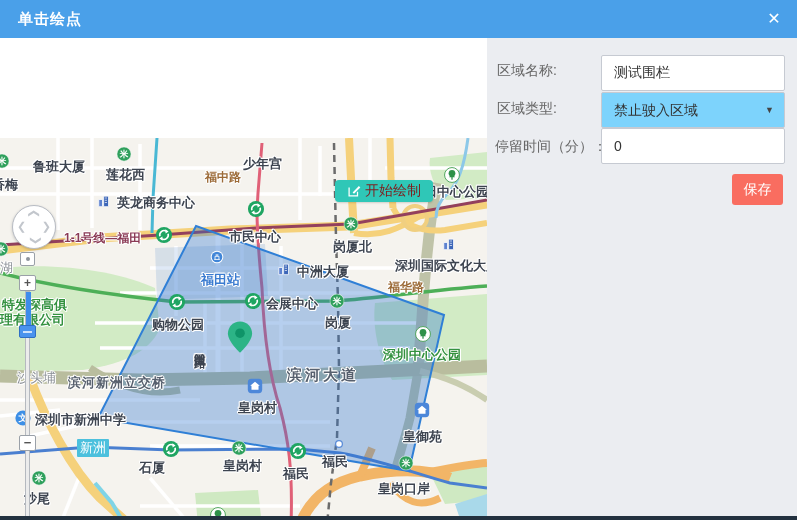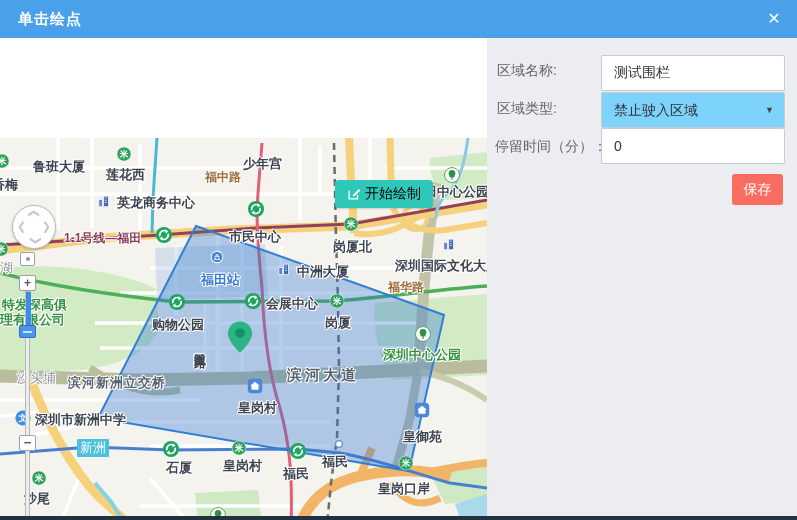--- a/index.html
+++ b/index.html
@@ -32,22 +32,22 @@
   .lbl-line{color:#8a3a55;font-size:12px;}
   .lbl-vert{writing-mode:vertical-rl;letter-spacing:2px;font-size:12px;}
   .lbl-hl{background:#4cc0dd;color:#fff;padding:0 3px;font-weight:400;text-shadow:none;border-radius:1px;}
 
   
   .mk{position:absolute;z-index:4;transform:translate(-50%,-50%);line-height:0;}
   .mk svg{display:block;}
   .mk-pin{z-index:5;transform:translate(-50%,-100%);}
 
   
-  #drawbtn{position:absolute;left:335px;top:42px;width:98px;height:28px;background:#2fc7b7;border-radius:4px;z-index:9;
-    color:#000000;font-size:14px;display:flex;align-items:center;justify-content:center;gap:4px;cursor:pointer;box-shadow:0 1px 2px rgba(0,0,0,.15);}
+  #drawbtn{position:absolute;left:335px;top:42px;width:98px;height:22px;background:#2fc7b7;border-radius:4px;z-index:9;
+    color:#7f1d1d;font-size:14px;display:flex;align-items:center;justify-content:center;gap:4px;cursor:pointer;box-shadow:0 1px 2px rgba(0,0,0,.15);}
 
   
   .ctl{position:absolute;z-index:8;box-sizing:border-box;}
   #pan{left:12px;top:67px;width:44px;height:44px;background:#fff;border:1px solid #b8bcc4;border-radius:50%;box-shadow:0 1px 3px rgba(0,0,0,.2);}
   #pan span{position:absolute;color:#c2c6cc;font-size:11px;font-weight:bold;}
   #pan .pu{left:17px;top:1px;transform:rotate(90deg);}
   #pan .pd{left:17px;bottom:1px;transform:rotate(-90deg);}
   #pan .pl{left:4px;top:14px;}
   #pan .pr{right:4px;top:14px;}
   .sqbtn{background:#fff;border:1px solid #9aa0a8;border-radius:2px;color:#555;text-align:center;font-weight:bold;cursor:pointer;}
@@ -367,21 +367,21 @@
           <div class="mlbl lbl-green" style="left: 2px; top: 158px;">特发深高俱</div>
           <div class="mlbl lbl-green" style="left: 0px; top: 173px;">理有限公司</div>
           <div class="mlbl lbl-vert" style="left: 191px; top: 205px;">益田路</div>
           <div class="mlbl lbl-roadbig" style="left: 287px; top: 228px;">滨河大道</div>
           <div class="mlbl lbl-roadmid" style="left: 68px; top: 236px;">滨河新洲立交桥</div>
           <div class="mlbl lbl-gray" style="left: 17px; top: 231px;">沙头埔</div>
           <div class="mlbl" style="left: 35px; top: 273px;">深圳市新洲中学</div>
           <div class="mlbl lbl-hl" style="left: 77px; top: 301px;">新洲</div>
           <div class="mlbl" style="left: 238px; top: 261px;">皇岗村</div>
           <div class="mlbl" style="left: 403px; top: 290px;">皇御苑</div>
-          <div class="mlbl" style="left: 166px; top: 321px;">石厦</div>
+          <div class="mlbl" style="left: 139px; top: 321px;">石厦</div>
           <div class="mlbl" style="left: 223px; top: 319px;">皇岗村</div>
           <div class="mlbl" style="left: 283px; top: 327px;">福民</div>
           <div class="mlbl" style="left: 322px; top: 315px;">福民</div>
           <div class="mlbl" style="left: 378px; top: 342px;">皇岗口岸</div>
           <div class="mlbl" style="left: 24px; top: 352px;">沙尾</div>
         </div>
 
       <div id="drawbtn">
         <span style="line-height:0">
           <svg viewBox="0 0 20 20" width="14" height="14">

